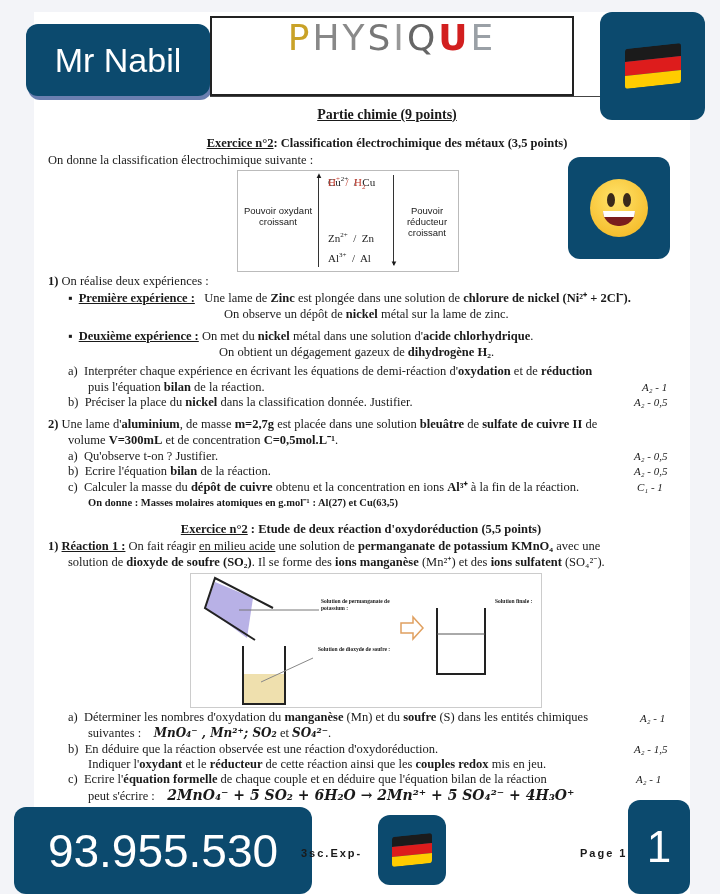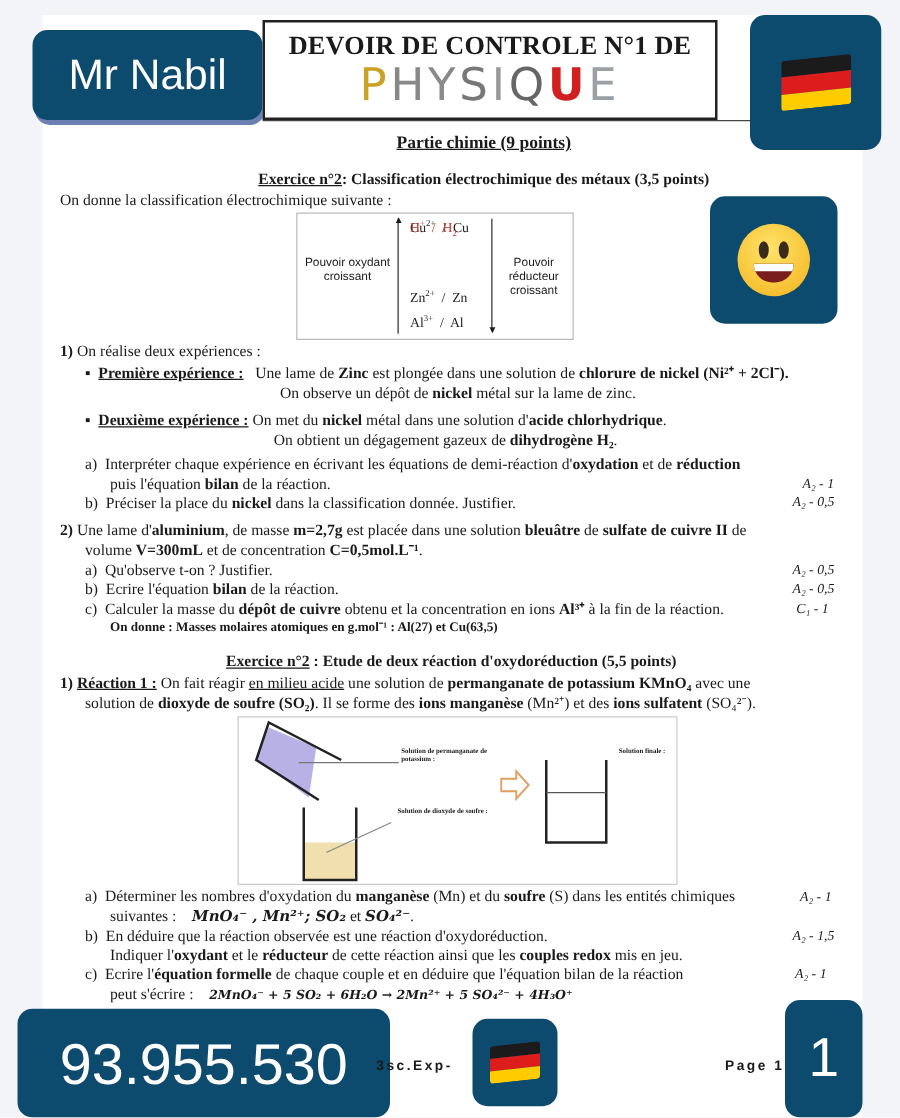--- a/index.html
+++ b/index.html
@@ -36,21 +36,20 @@
   .page-badge { left:628px; top:800px; width:62px; height:94px; display:flex; align-items:center; justify-content:center; font-family:"Liberation Sans", sans-serif; font-size:44px; }
   .small-sans { font-family:"Liberation Sans", sans-serif; font-weight:bold; font-size:11px; letter-spacing:2px; position:absolute; }
 </style>
 </head>
 <body>
 
 <div class="page"></div>
 
 <div class="blue name-badge">Mr Nabil</div>
 <div class="title-box">
-  <div class="title-line">DEVOIR DE CONTROLE N°1 DE</div>
   <div class="physique" id="physique"><span style="color: rgb(201, 162, 39);">P</span><span style="color: rgb(136, 136, 136);">H</span><span style="color: rgb(138, 138, 138);">Y</span><span style="color: rgb(119, 119, 119);">S</span><span style="color: rgb(153, 153, 153);">I</span><span style="color: rgb(102, 102, 102);">Q</span><span style="color: rgb(210, 31, 31); font-weight: bold;">U</span><span style="color: rgb(154, 160, 166);">E</span></div>
 </div>
 <div class="header-rule"></div>
 <div class="blue flag-badge-top">
   <div class="flag">
       <i style="background:#1b1b1b"></i>
       <i style="background:#dd1c1c"></i>
       <i style="background:#ffcc00"></i>
     </div>
 </div>
@@ -143,21 +142,21 @@
 </div>
 
 <div class="txt" style="left:68px;top:710px;"><span>a)</span>&nbsp; <span>Déterminer les nombres d'oxydation du </span><b>manganèse</b><span> (Mn) et du </span><b>soufre</b><span> (S) dans les entités chimiques</span></div>
 <div class="score" style="left:640px;top:712px;">A₂ - 1</div>
 <div class="txt" style="left:88px;top:726px;"><span>suivantes :</span>&nbsp;&nbsp;&nbsp; <b style="font-style:italic;font-family:'DejaVu Serif',serif;font-size:12px;">MnO₄⁻ , Mn²⁺; SO₂</b><span> et </span><b style="font-style:italic;font-family:'DejaVu Serif',serif;font-size:12px;">SO₄²⁻</b><span>.</span></div>
 <div class="txt" style="left:68px;top:742px;"><span>b)</span>&nbsp; <span>En déduire que la réaction observée est une réaction d'oxydoréduction.</span></div>
 <div class="score" style="left:634px;top:743px;">A₂ - 1,5</div>
 <div class="txt" style="left:88px;top:757px;"><span>Indiquer l'</span><b>oxydant</b><span> et le </span><b>réducteur</b><span> de cette réaction ainsi que les </span><b>couples redox</b><span> mis en jeu.</span></div>
 <div class="txt" style="left:68px;top:772px;"><span>c)</span>&nbsp; <span>Ecrire l'</span><b>équation formelle</b><span> de chaque couple et en déduire que l'équation bilan de la réaction</span></div>
 <div class="score" style="left:636px;top:773px;">A₂ - 1</div>
-<div class="txt" style="left:88px;top:788px;"><span>peut s'écrire :</span>&nbsp;&nbsp;&nbsp; <b style="font-style:italic;font-family:'DejaVu Serif',serif;font-size:10px;">2MnO₄⁻ + 5 SO₂ + 6H₂O →  2Mn²⁺ + 5 SO₄²⁻ + 4H₃O⁺</b></div>
+<div class="txt" style="left:88px;top:788px;"><span>peut s'écrire :</span>&nbsp;&nbsp;&nbsp; <b style="font-style:italic;font-family:'DejaVu Serif',serif;font-size:14px;">2MnO₄⁻ + 5 SO₂ + 6H₂O →  2Mn²⁺ + 5 SO₄²⁻ + 4H₃O⁺</b></div>
 
 <div class="blue bottom-num">93.955.530</div>
 <div class="small-sans" style="left:301px;top:847px;">3sc.Exp-</div>
 <div class="blue flag-badge-bot">
   <div class="flag" style="width:40px;height:30px;">
       <i style="background:#1b1b1b"></i>
       <i style="background:#dd1c1c"></i>
       <i style="background:#ffcc00"></i>
     </div>
 </div>

